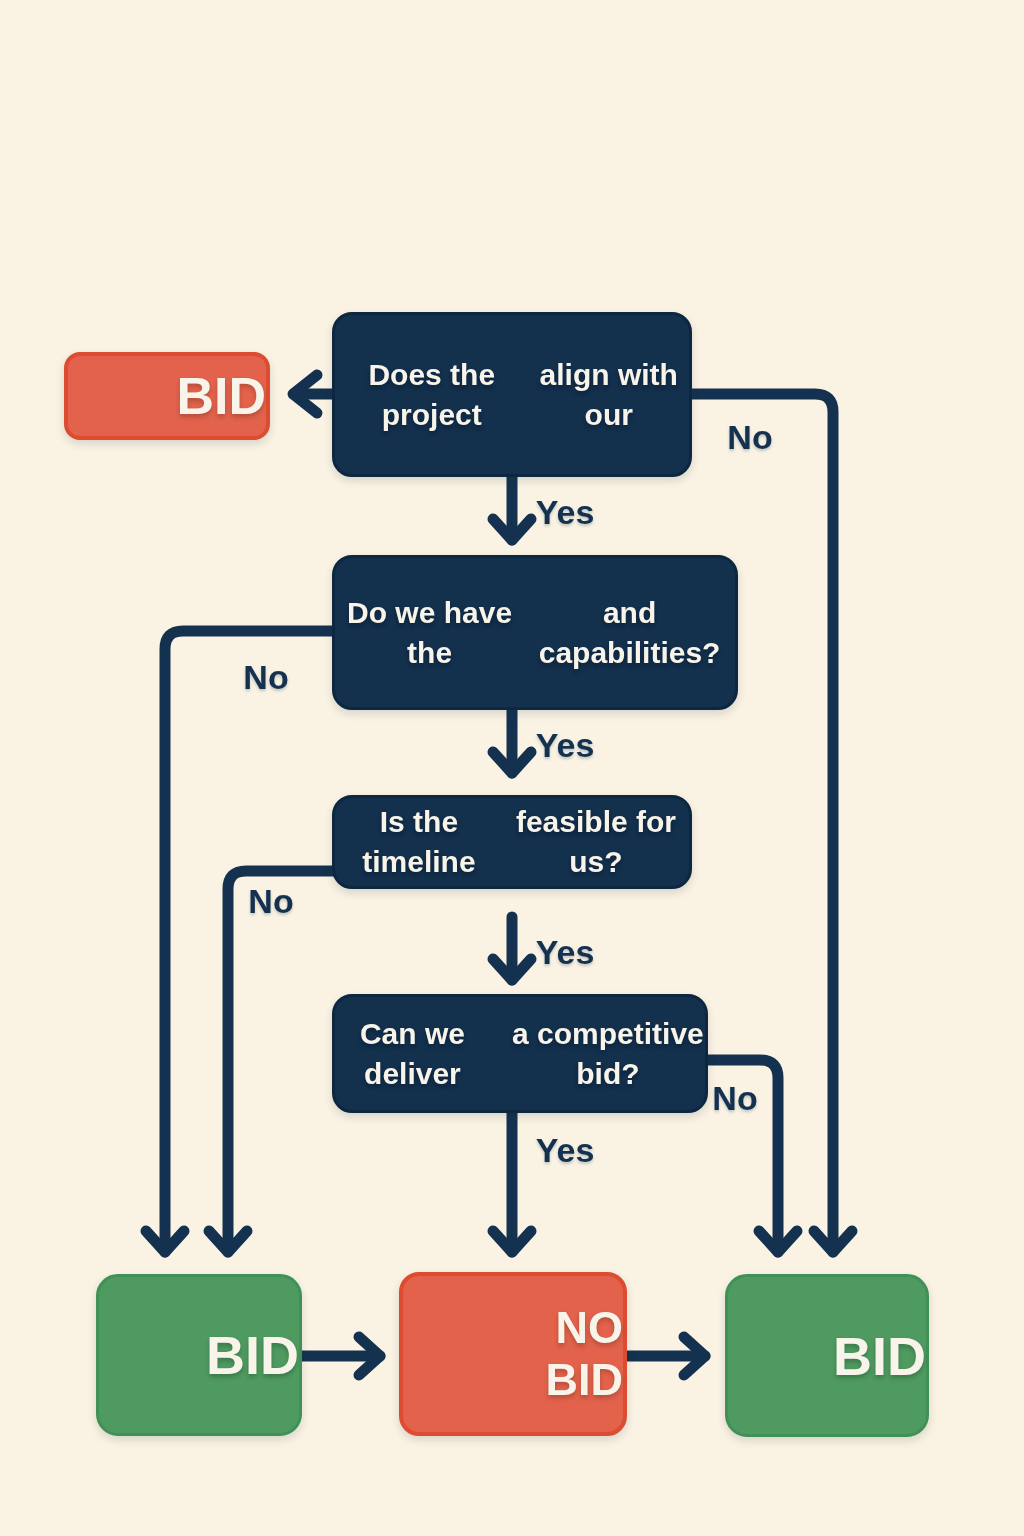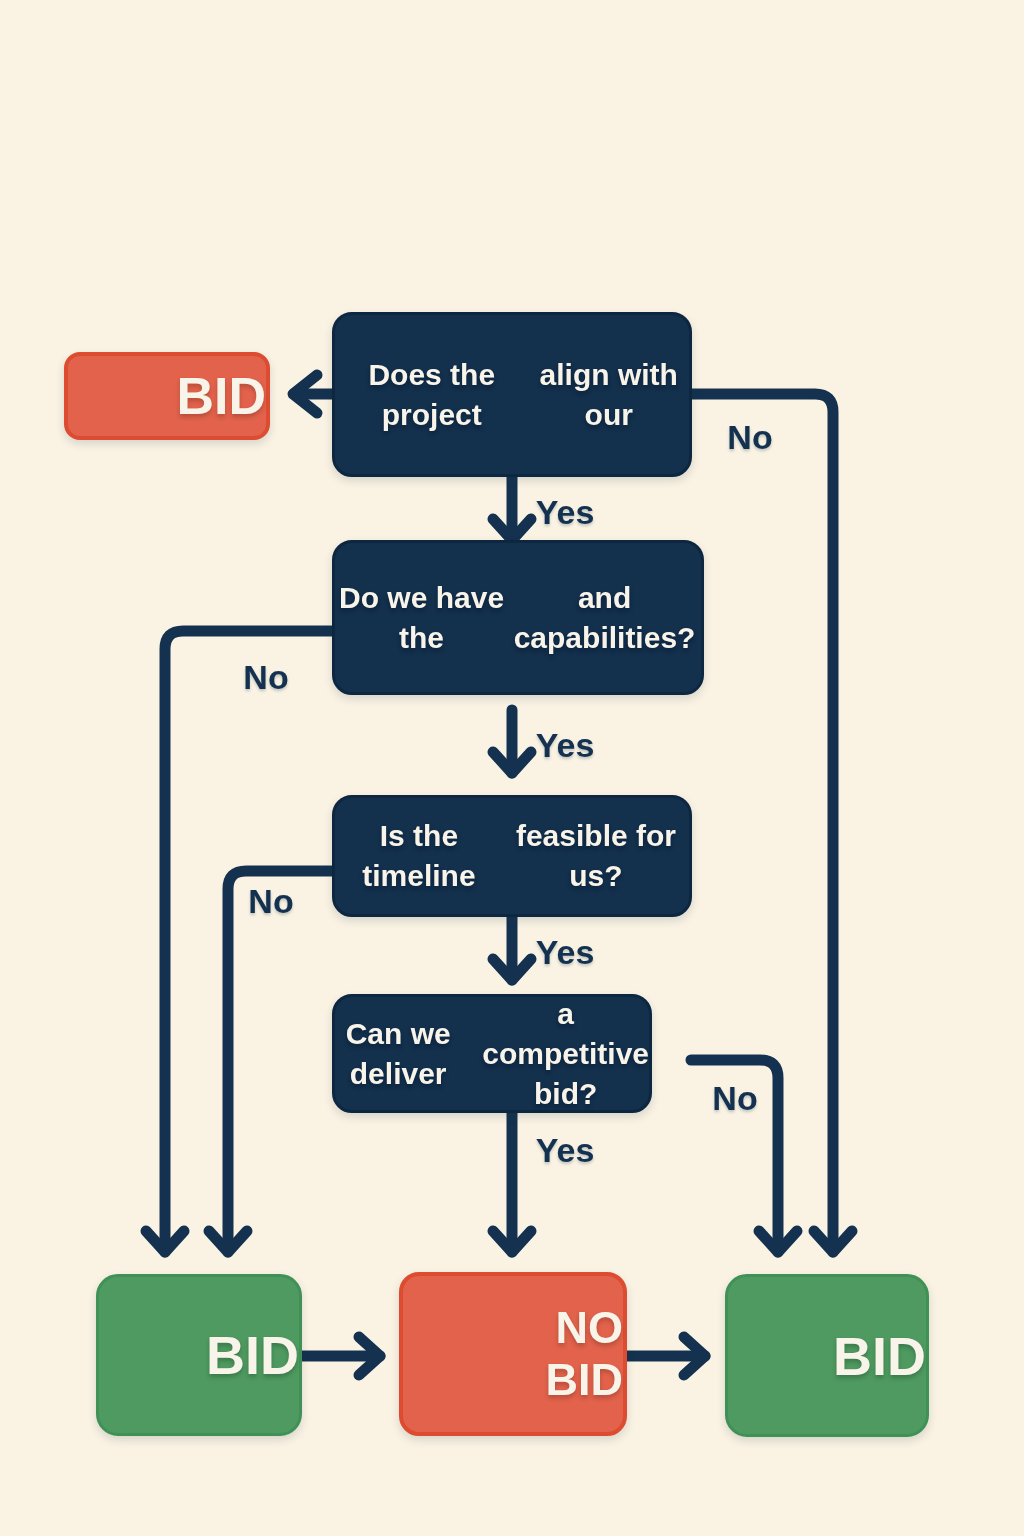--- a/index.html
+++ b/index.html
@@ -48,23 +48,23 @@
     align-items: center;
     color: var(--whitetext, #f8f4ea);
     font-size: 30px;
     font-weight: bold;
     line-height: 40px;
     text-align: center;
     box-shadow: 0 4px 8px rgba(20, 40, 60, 0.15);
     text-shadow: 0 3px 4px rgba(5, 20, 40, 0.45);
   }
   .qbox-1 { left: 332px; top: 312px; width: 360px; height: 165px; }
-  .qbox-2 { left: 332px; top: 540px; width: 372px; height: 155px; }
-  .qbox-3 { left: 332px; top: 795px; width: 360px; height: 122px; }
-  .qbox-4 { left: 332px; top: 994px; width: 320px; height: 119px; gap: 21px; }
+  .qbox-2 { left: 332px; top: 555px; width: 406px; height: 155px; }
+  .qbox-3 { left: 332px; top: 795px; width: 360px; height: 94px; }
+  .qbox-4 { left: 332px; top: 994px; width: 376px; height: 119px; gap: 21px; }
   .outcome {
     position: absolute;
     box-sizing: border-box;
     display: flex;
     flex-direction: column;
     justify-content: center;
     align-items: flex-end;
     color: var(--whitetext, #f8f4ea);
     font-weight: bold;
     text-align: center;

